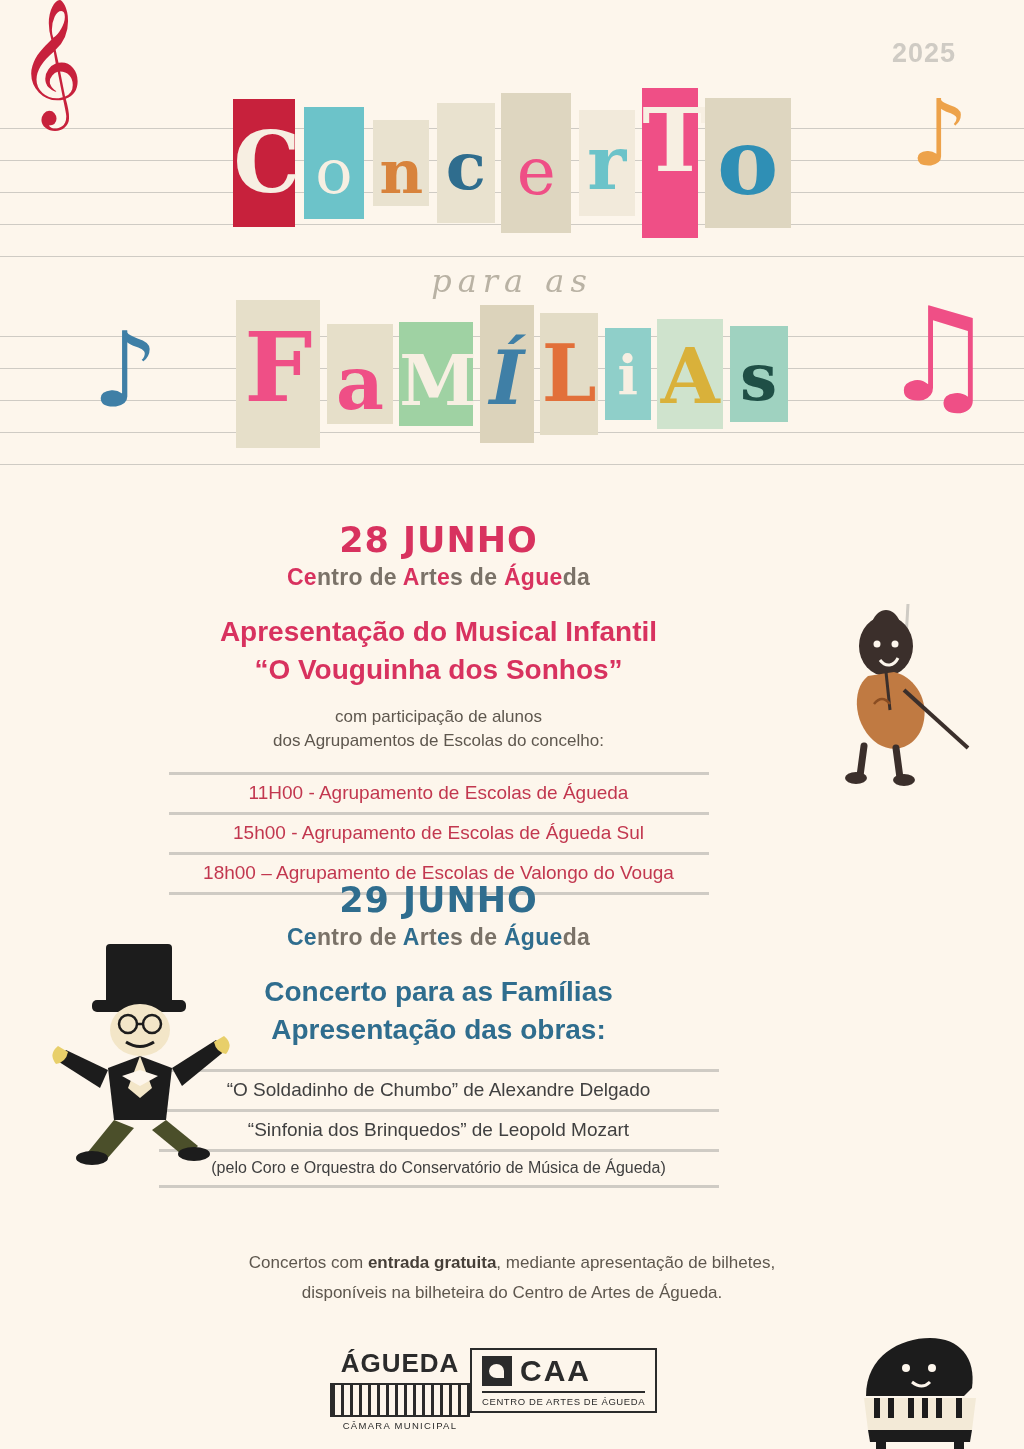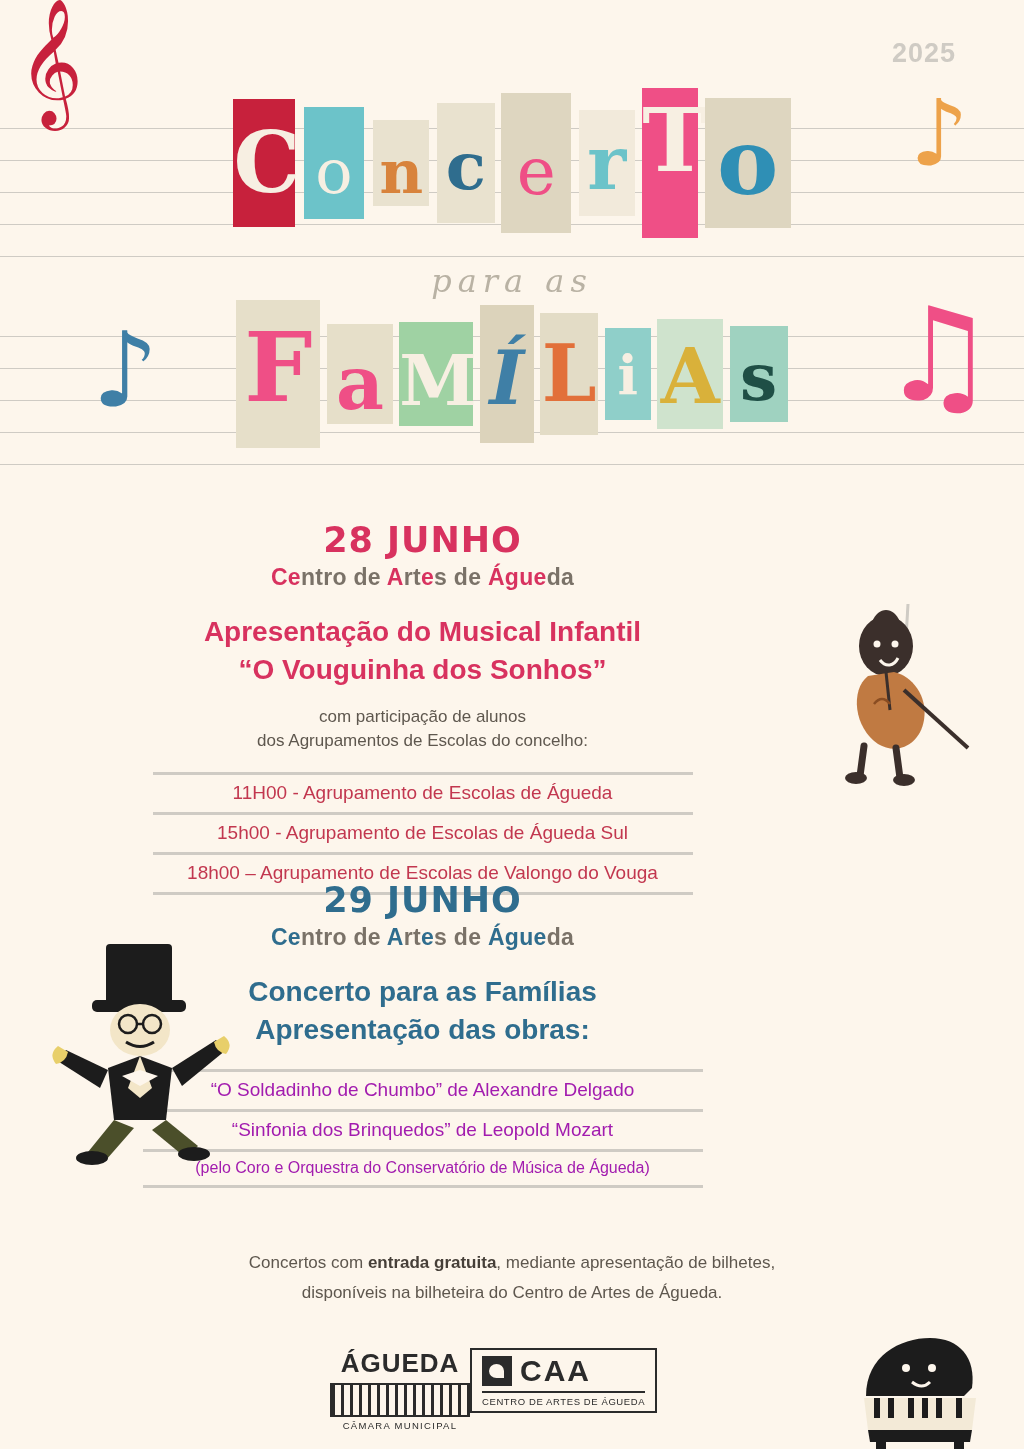--- a/index.html
+++ b/index.html
@@ -78,21 +78,21 @@
   .f1 { background:#e6dfc9; color:#ef4f86; font-size:96px; width:84px; height:148px; padding-top:20px; font-weight:bold; }
   .f2 { background:#e6dfc9; color:#ef4f86; font-size:74px; width:66px; height:100px; padding-top:22px; margin-left:2px; font-weight:bold; }
   .f3 { background:#9fd2a3; color:#f7efe2; font-size:70px; width:74px; height:104px; padding-top:24px; margin-left:2px; font-weight:bold; }
   .f4 { background:#dcd3bb; color:#3f7fa6; font-size:74px; width:54px; height:138px; padding-top:36px; margin-left:2px; font-style:italic; font-weight:bold; }
   .f5 { background:#e3dcc6; color:#e2703a; font-size:78px; width:58px; height:122px; padding-top:22px; margin-left:2px; font-weight:bold; }
   .f6 { background:#8fcfc9; color:#f7efe2; font-size:54px; width:46px; height:92px; padding-top:20px; margin-left:2px; font-weight:bold; }
   .f7 { background:#cfe3cd; color:#d9b13a; font-size:76px; width:66px; height:110px; padding-top:20px; margin-left:2px; font-weight:bold; }
   .f8 { background:#9fd2c0; color:#1f4f46; font-size:66px; width:58px; height:96px; padding-top:18px; margin-left:2px; font-weight:bold; }
 
   
-  .block { position: absolute; left: 0; width: 832px; text-align: center; padding-left: 13px; }
+  .block { position: absolute; left: 16px; width: 832px; text-align: center; padding-left: 13px; }
 
   .day {
     font-family: "DejaVu Sans", sans-serif;
     font-size: 35px; font-weight: bold; letter-spacing: 1px;
   }
   .day .pink { color: #d8325f; }
   .day .blue { color: #2f6d8e; }
 
   .venue { font-size: 23px; font-weight: bold; margin-top: 4px; letter-spacing: .3px; }
   .venue .a { color:#d8325f; } .venue .b { color:#7a7268; }
@@ -103,21 +103,21 @@
   .headline.blue { color: #2f6d8e; }
 
   .sub { font-size: 17px; color: #5e574e; margin-top: 16px; line-height: 1.45; }
 
   .rows { width: 540px; margin: 18px auto 0; }
   .row-line { height: 3px; background: #cfcbc4; }
   .row-txt {
     font-size: 19px; color: #c2374f; padding: 7px 0 8px;
     font-weight: normal;
   }
-  .row-txt.blue { color: #a21caf; }
+  .row-txt.blue { color: #404040; }
   .row-txt.small { font-size: 16px; }
 
   
   .footer {
     position: absolute; left: 0; top: 1248px; width: 1024px; text-align: center;
     font-size: 17px; color: #5e574e; line-height: 1.75;
   }
   .footer b { color: #463f38; }
 
   

